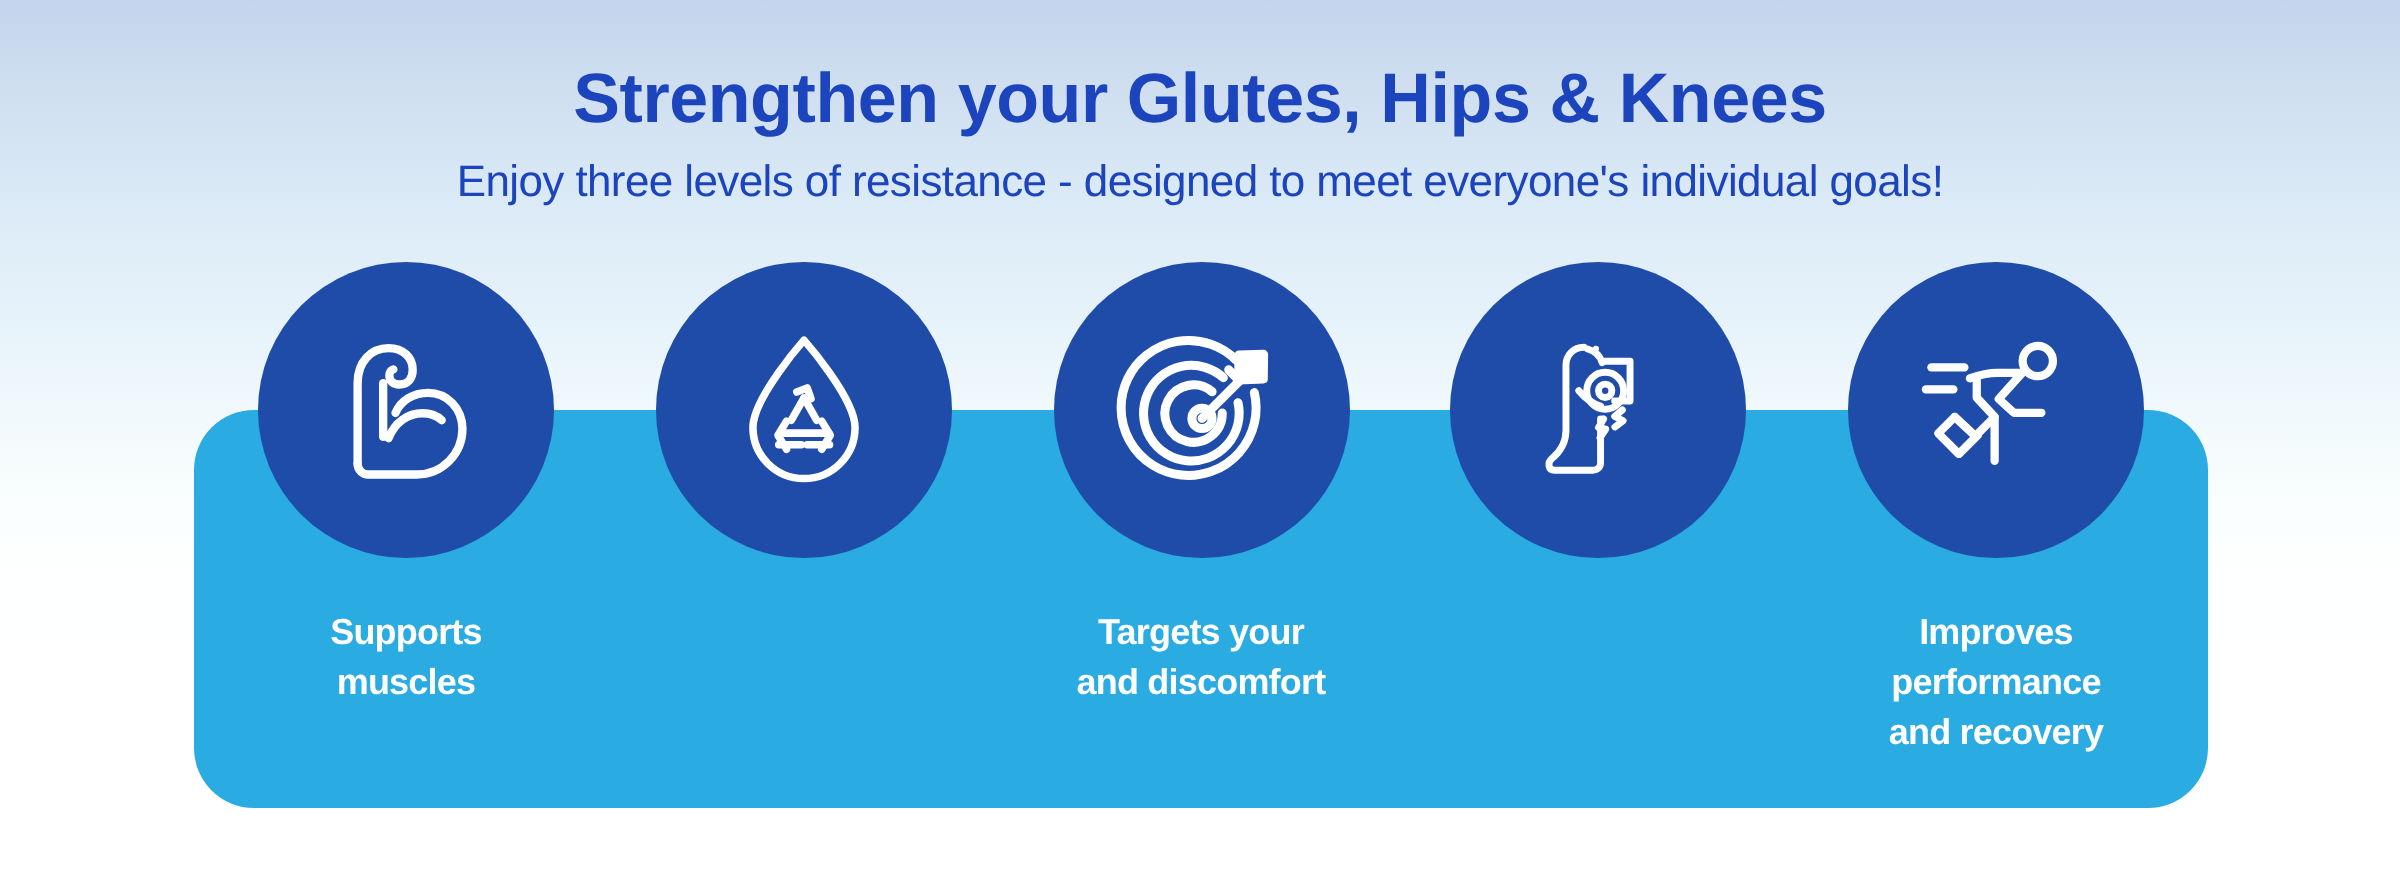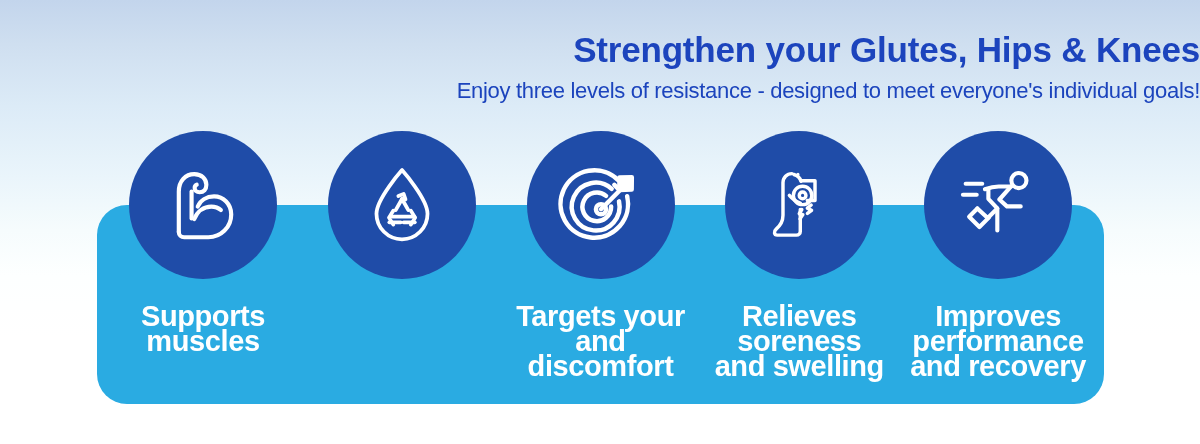--- a/index.html
+++ b/index.html
@@ -30,21 +30,21 @@
         #ffffff 100%);
     overflow: hidden;
   }
 
   
   .headings {
     position: absolute;
     left: 0;
     top: 28px;
     width: 1200px;
-    text-align: right;
+    text-align: center;
   }
   .headline {
     margin: 0;
     font-size: 35px;
     font-weight: bold;
     line-height: 44px;
     color: #1c44bd;
     letter-spacing: -0.2px;
     white-space: nowrap;
   }
@@ -99,21 +99,21 @@
     align-items: center;
     justify-content: center;
     flex: none;
   }
   .icon-circle svg {
     display: block;
   }
   .feature-label {
     margin-top: 25px;
     color: #ffffff;
-    font-size: 29px;
+    font-size: 18px;
     font-weight: bold;
     line-height: 25px;
     text-align: center;
     letter-spacing: -0.4px;
     white-space: pre-line;
   }
 </style>
 </head>
 <body>
 
@@ -188,23 +188,20 @@
             <circle cx="31.2" cy="8.1" r="1.2" fill="#ffffff" stroke="none"></circle>
             <path d="M33.6 13 L44.5 13 L44.5 28.5 L38.5 28.5"></path>
             <path d="M24.5 24.5 C27 27.5 29.8 29.5 33 30.5"></path>
             <circle cx="34.8" cy="24.5" r="7.2"></circle>
             <circle cx="34.8" cy="24.5" r="2.6"></circle>
             <path d="M41.5 32 L38.5 34.5 L41.8 36.2 L38.6 38.6"></path>
             <path d="M34.2 35.5 L32.2 38.8 L35 39.5 L32.8 42.8"></path>
           </svg>
         </span>
       </div>
-      <div class="feature-label">Relieves
-soreness
-and swelling</div>
     </div>
 
     <div class="feature">
       <div class="icon-circle">
         <span>
           <svg width="88" height="88" viewBox="0 0 64 64" fill="none" stroke="#ffffff" stroke-width="3" stroke-linecap="round" stroke-linejoin="round">
             <circle cx="47.2" cy="14.2" r="5.5"></circle>
             <path d="M8.5 16.5 L20.5 16.5"></path>
             <path d="M6.5 24.5 L16.5 24.5"></path>
             <path d="M22.5 20.5 C22.5 20.5 28 18.5 32.5 18.5 L41.5 18.5"></path>

